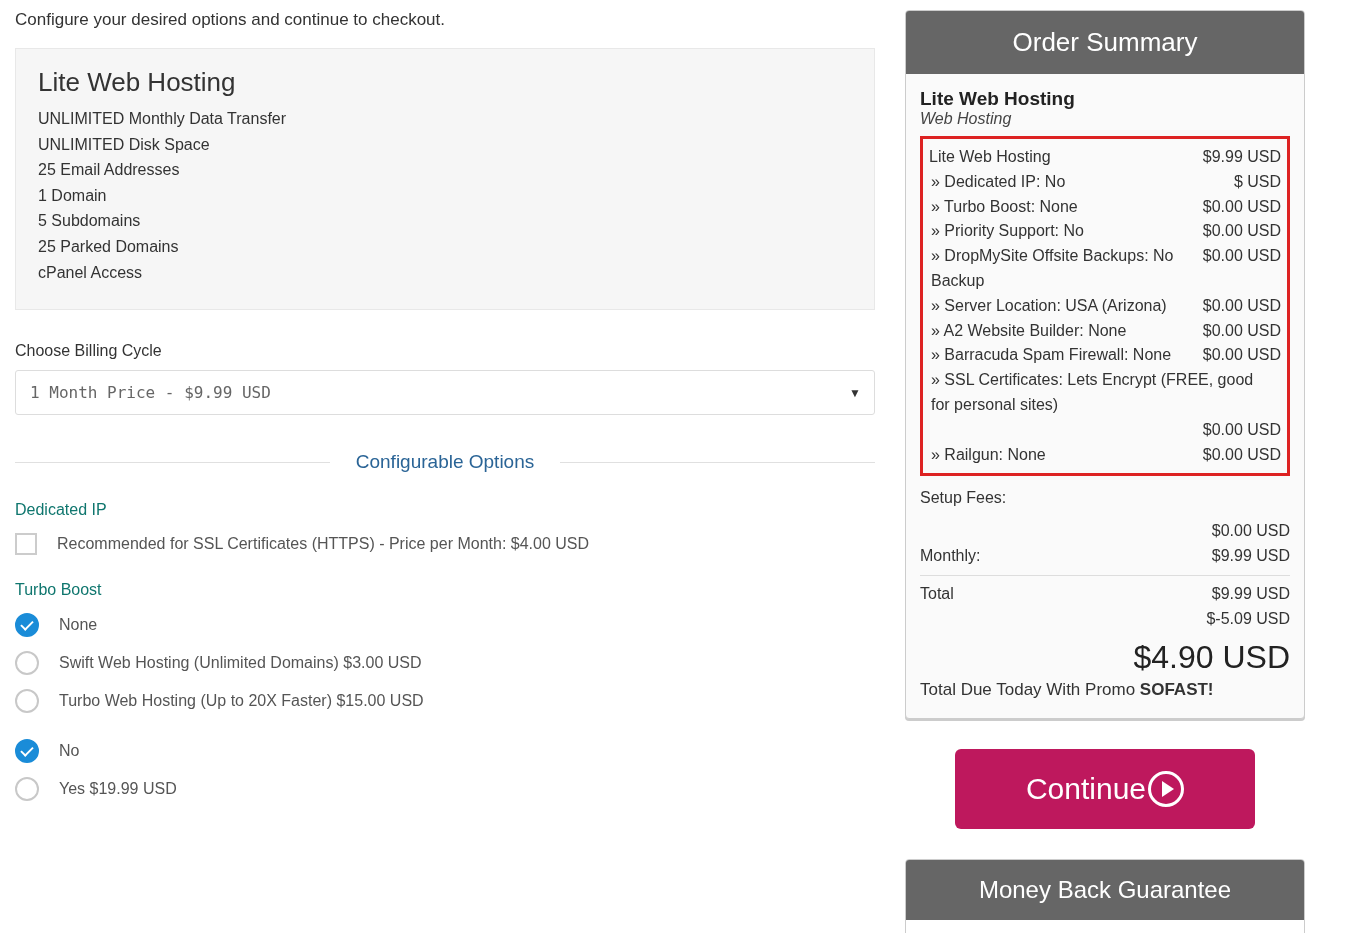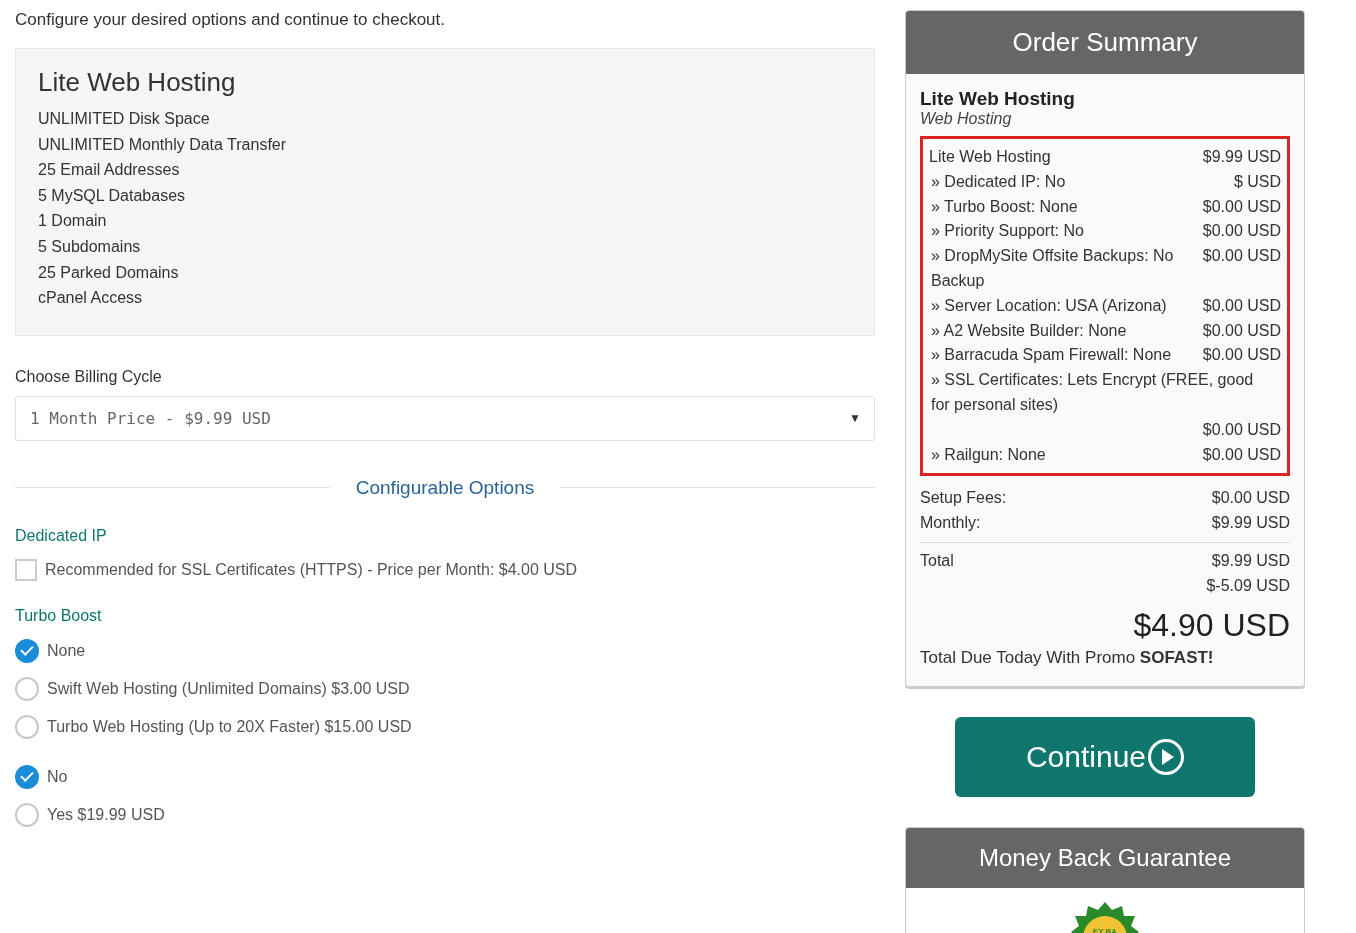--- a/index.html
+++ b/index.html
@@ -70,21 +70,21 @@
       color: #2a6496;
       font-size: 19px;
     }
 
     .option-group { margin-bottom: 26px; }
     .option-group .group-label { color: #0f766e; font-size: 16px; margin-bottom: 14px; }
 
     .checkbox-row, .radio-row {
       display: flex;
       align-items: center;
-      gap: 8px;
+      gap: 20px;
       margin-bottom: 14px;
       color: #555;
       font-size: 16px;
     }
     .checkbox {
       width: 22px; height: 22px;
       border: 2px solid #ccc;
       background: #fff;
       flex-shrink: 0;
     }
@@ -151,21 +151,21 @@
     .total-block { margin-top: 6px; border-top: 1px solid #ddd; padding-top: 6px; text-align: right; }
     .grand-total { font-size: 32px; color: #222; text-align: right; margin-top: 8px; }
     .promo-line { text-align: left; font-size: 17px; margin-top: 4px; }
     .promo-line strong { font-weight: 700; }
 
     .continue-btn {
       display: flex;
       align-items: center;
       justify-content: center;
       gap: 2px;
-      background: #0f766e;
+      background: #be185d;
       color: #fff;
       font-size: 30px;
       border: none;
       border-radius: 6px;
       padding: 22px 10px;
       width: 300px;
       margin: 0 auto;
       cursor: pointer;
     }
     .continue-btn .arrow-icon {
@@ -207,24 +207,23 @@
 </head>
 <body>
 
 <div class="container">
   <div class="main">
     <div class="subtitle">Configure your desired options and continue to checkout.</div>
 
     <div class="product-box">
       <div class="product-title">Lite Web Hosting</div>
       <div class="product-features" id="product-features">
+          <div>UNLIMITED Monthly Data Transfer</div>
           <div>UNLIMITED Disk Space</div>
-          <div>UNLIMITED Monthly Data Transfer</div>
           <div>25 Email Addresses</div>
-          <div>5 MySQL Databases</div>
           <div>1 Domain</div>
           <div>5 Subdomains</div>
           <div>25 Parked Domains</div>
           <div>cPanel Access</div>
         </div>
     </div>
 
     <div class="field-label">Choose Billing Cycle</div>
     <div class="select-wrap">
       <div class="select">1 Month Price - $9.99 USD</div>
@@ -327,21 +326,21 @@
                 <span class="r">$0.00 USD</span>
               </div>
               <div class="line-row sub-line">
                 <span class="l bullet">Railgun: None</span>
                 <span class="r">$0.00 USD</span>
               </div>
             </div>
         </div>
 
         <div id="summary-fees">
-            <div class="line-row" style="border-top: 0px;">
+            <div class="line-row" style="border-top: 0px; flex-direction: column;">
               <span class="l">Setup Fees:</span>
               <span class="r">$0.00 USD</span>
             </div>
             <div class="line-row">
               <span class="l">Monthly:</span>
               <span class="r">$9.99 USD</span>
             </div>
           </div>
 
         <div class="total-block">

